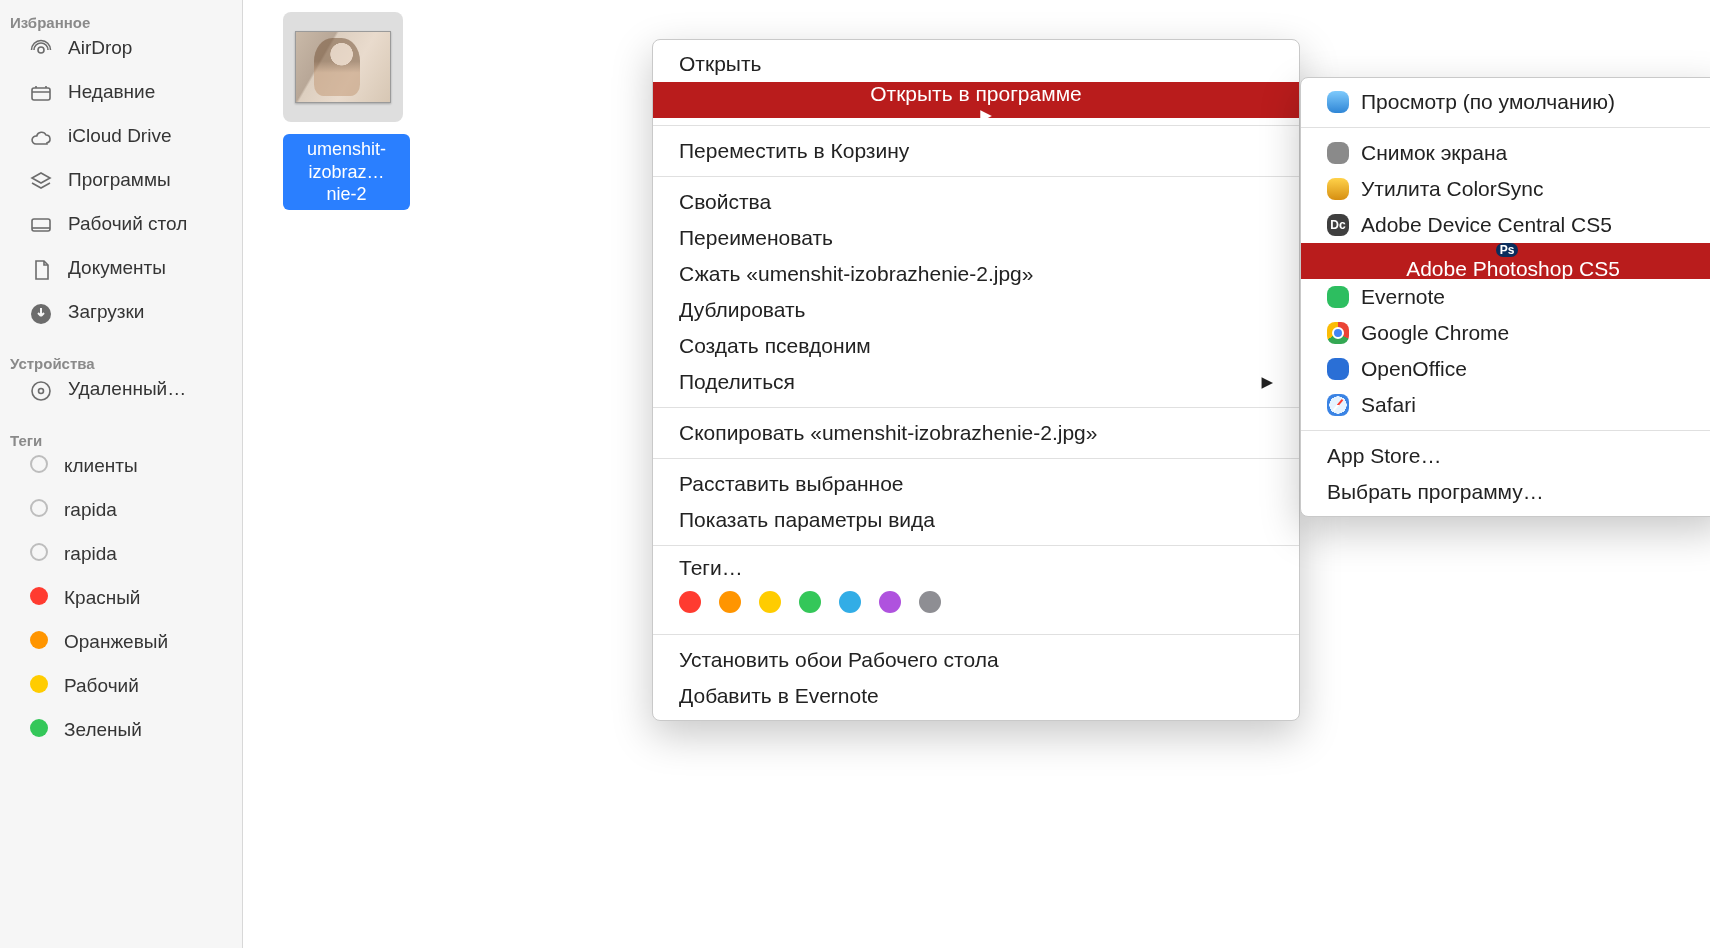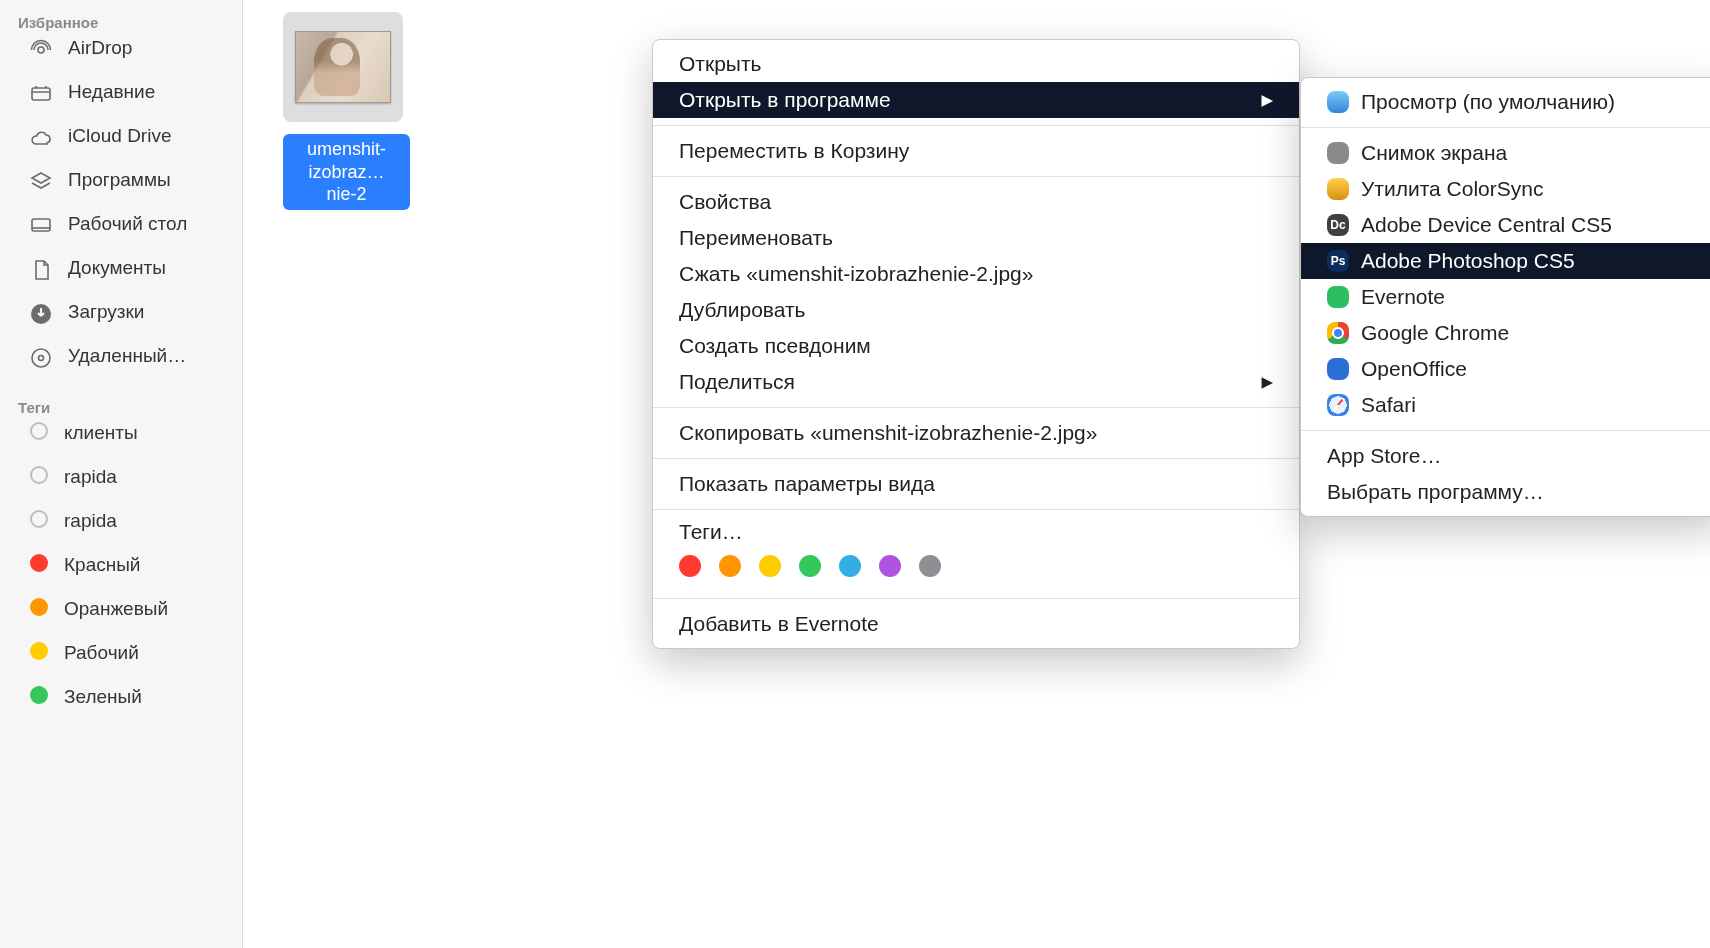--- a/index.html
+++ b/index.html
@@ -13,21 +13,21 @@
   .finder { display: flex; width: 100%; height: 100%; }
 
   
   .sidebar {
     width: 243px; height: 100%;
     background: #f6f6f6;
     border-right: 1px solid #d8d8d8;
     padding-top: 4px;
   }
   .sb-section-title {
-    padding: 10px 18px 6px;
+    padding: 10px 10px 6px;
     font-size: 15px;
     font-weight: 600;
     color: #8a8a8a;
   }
   .sb-item {
     display: flex; align-items: flex-start;
     height: 44px;
     padding-left: 28px;
     font-size: 19px;
     color: #353535;
@@ -99,21 +99,21 @@
   }
   .menu-main { left: 409px; top: 39px; width: 648px; }
   .menu-sub  { left: 1057px; top: 77px; width: 426px; }
   .menu-item {
     display: flex; align-items: center;
     height: 36px;
     padding: 0 26px;
     color: #222;
     white-space: nowrap;
   }
-  .menu-item.hl { background: #0f172a; color: #fff; }
+  .menu-item.hl { background: #b91c1c; color: #fff; flex-direction: column; }
   .menu-item .spacer { flex: 1; }
   .menu-item .chev { margin-left: 20px; font-size: 15px; }
   .menu-item.hl .chev { color: #fff; }
   .menu-sep { height: 1px; background: #e0e0e0; margin: 7px 0; }
 
   .menu-item .app-icon {
     width: 22px; height: 22px; margin-right: 12px;
     display: inline-flex; align-items: center; justify-content: center;
     border-radius: 8px; font-size: 12px; font-weight: 700; color: #fff;
   }
@@ -195,20 +195,21 @@
     <div class="sb-item">
       <span class="icon">
           <svg viewBox="0 0 24 24" fill="currentColor">
             <circle cx="12" cy="12" r="10" fill="#6c6c6c"></circle>
             <path d="M12 6v8m0 0l-3-3m3 3l3-3" stroke="#f6f6f6" stroke-width="2" fill="none"></path>
           </svg>
         </span>
       <span>Загрузки</span>
     </div>
 
+    <div class="sb-section-title">Устройства</div>
     <div class="sb-item">
       <span class="icon">
           <svg viewBox="0 0 24 24" fill="none" stroke="currentColor" stroke-width="1.6">
             <circle cx="12" cy="12" r="9"></circle>
             <circle cx="12" cy="12" r="2.5"></circle>
           </svg>
         </span>
       <span>Удаленный…</span>
     </div>
 
@@ -283,38 +284,44 @@
       <div class="menu-item">
         <span>Поделиться</span>
         <span class="spacer"></span>
           <span class="chev" style="color:#222">▶</span>
       </div>
       <div class="menu-sep"></div>
       <div class="menu-item">
           <span>Скопировать «umenshit-izobrazhenie-2.jpg»</span>
         </div>
       <div class="menu-sep"></div>
+      <div class="menu-item">
+          <span>Расставить выбранное</span>
+        </div>
       <div class="menu-item">
           <span>Показать параметры вида</span>
         </div>
       <div class="menu-sep"></div>
       <div class="menu-item" style="height:30px">
           <span>Теги…</span>
         </div>
       <div class="tag-row">
         <span class="dot" style="background:#ff3b30"></span>
         <span class="dot" style="background:#ff9500"></span>
         <span class="dot" style="background:#ffcc00"></span>
         <span class="dot" style="background:#34c759"></span>
         <span class="dot" style="background:#32ade6"></span>
         <span class="dot" style="background:#af52de"></span>
         <span class="dot" style="background:#8e8e93"></span>
       </div>
       <div class="menu-sep"></div>
       <div class="menu-item">
+          <span>Установить обои Рабочего стола</span>
+        </div>
+      <div class="menu-item">
           <span>Добавить в Evernote</span>
         </div>
     </div>
 
     <div class="menu menu-sub">
       <div class="menu-item">
         <span class="app-icon ic-preview"></span>
         <span>Просмотр (по умолчанию)</span>
       </div>
       <div class="menu-sep"></div>

